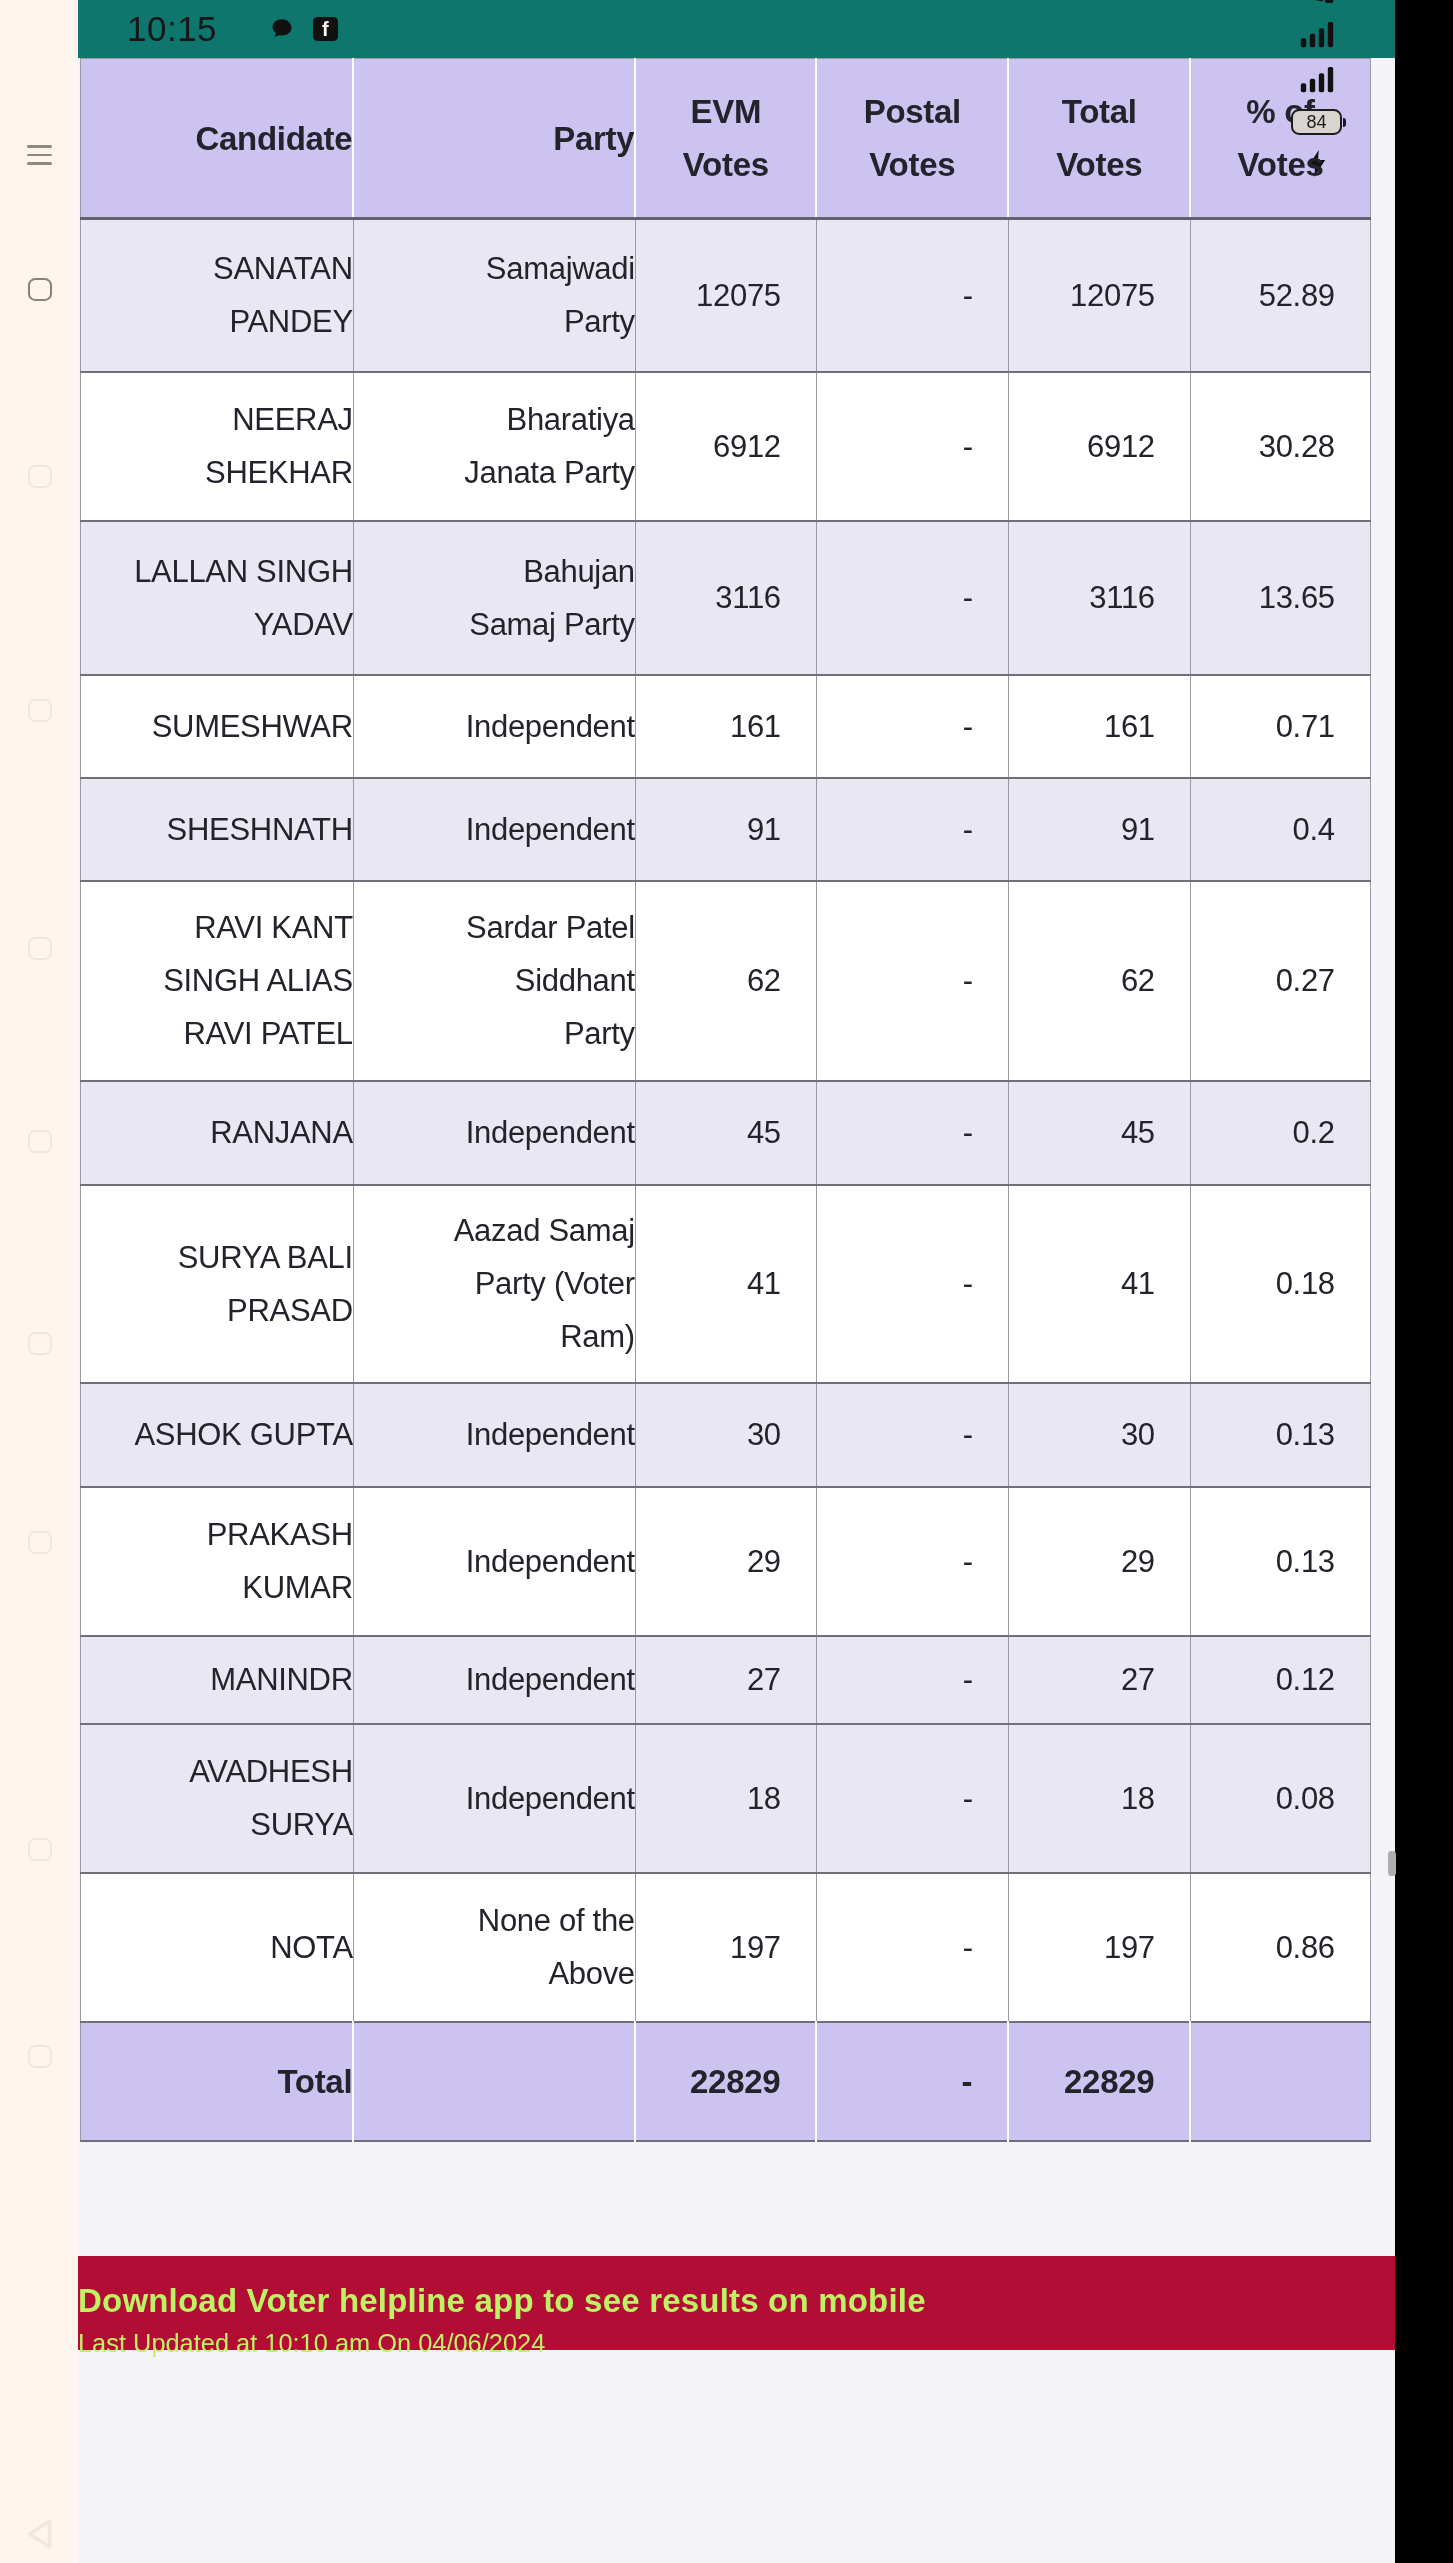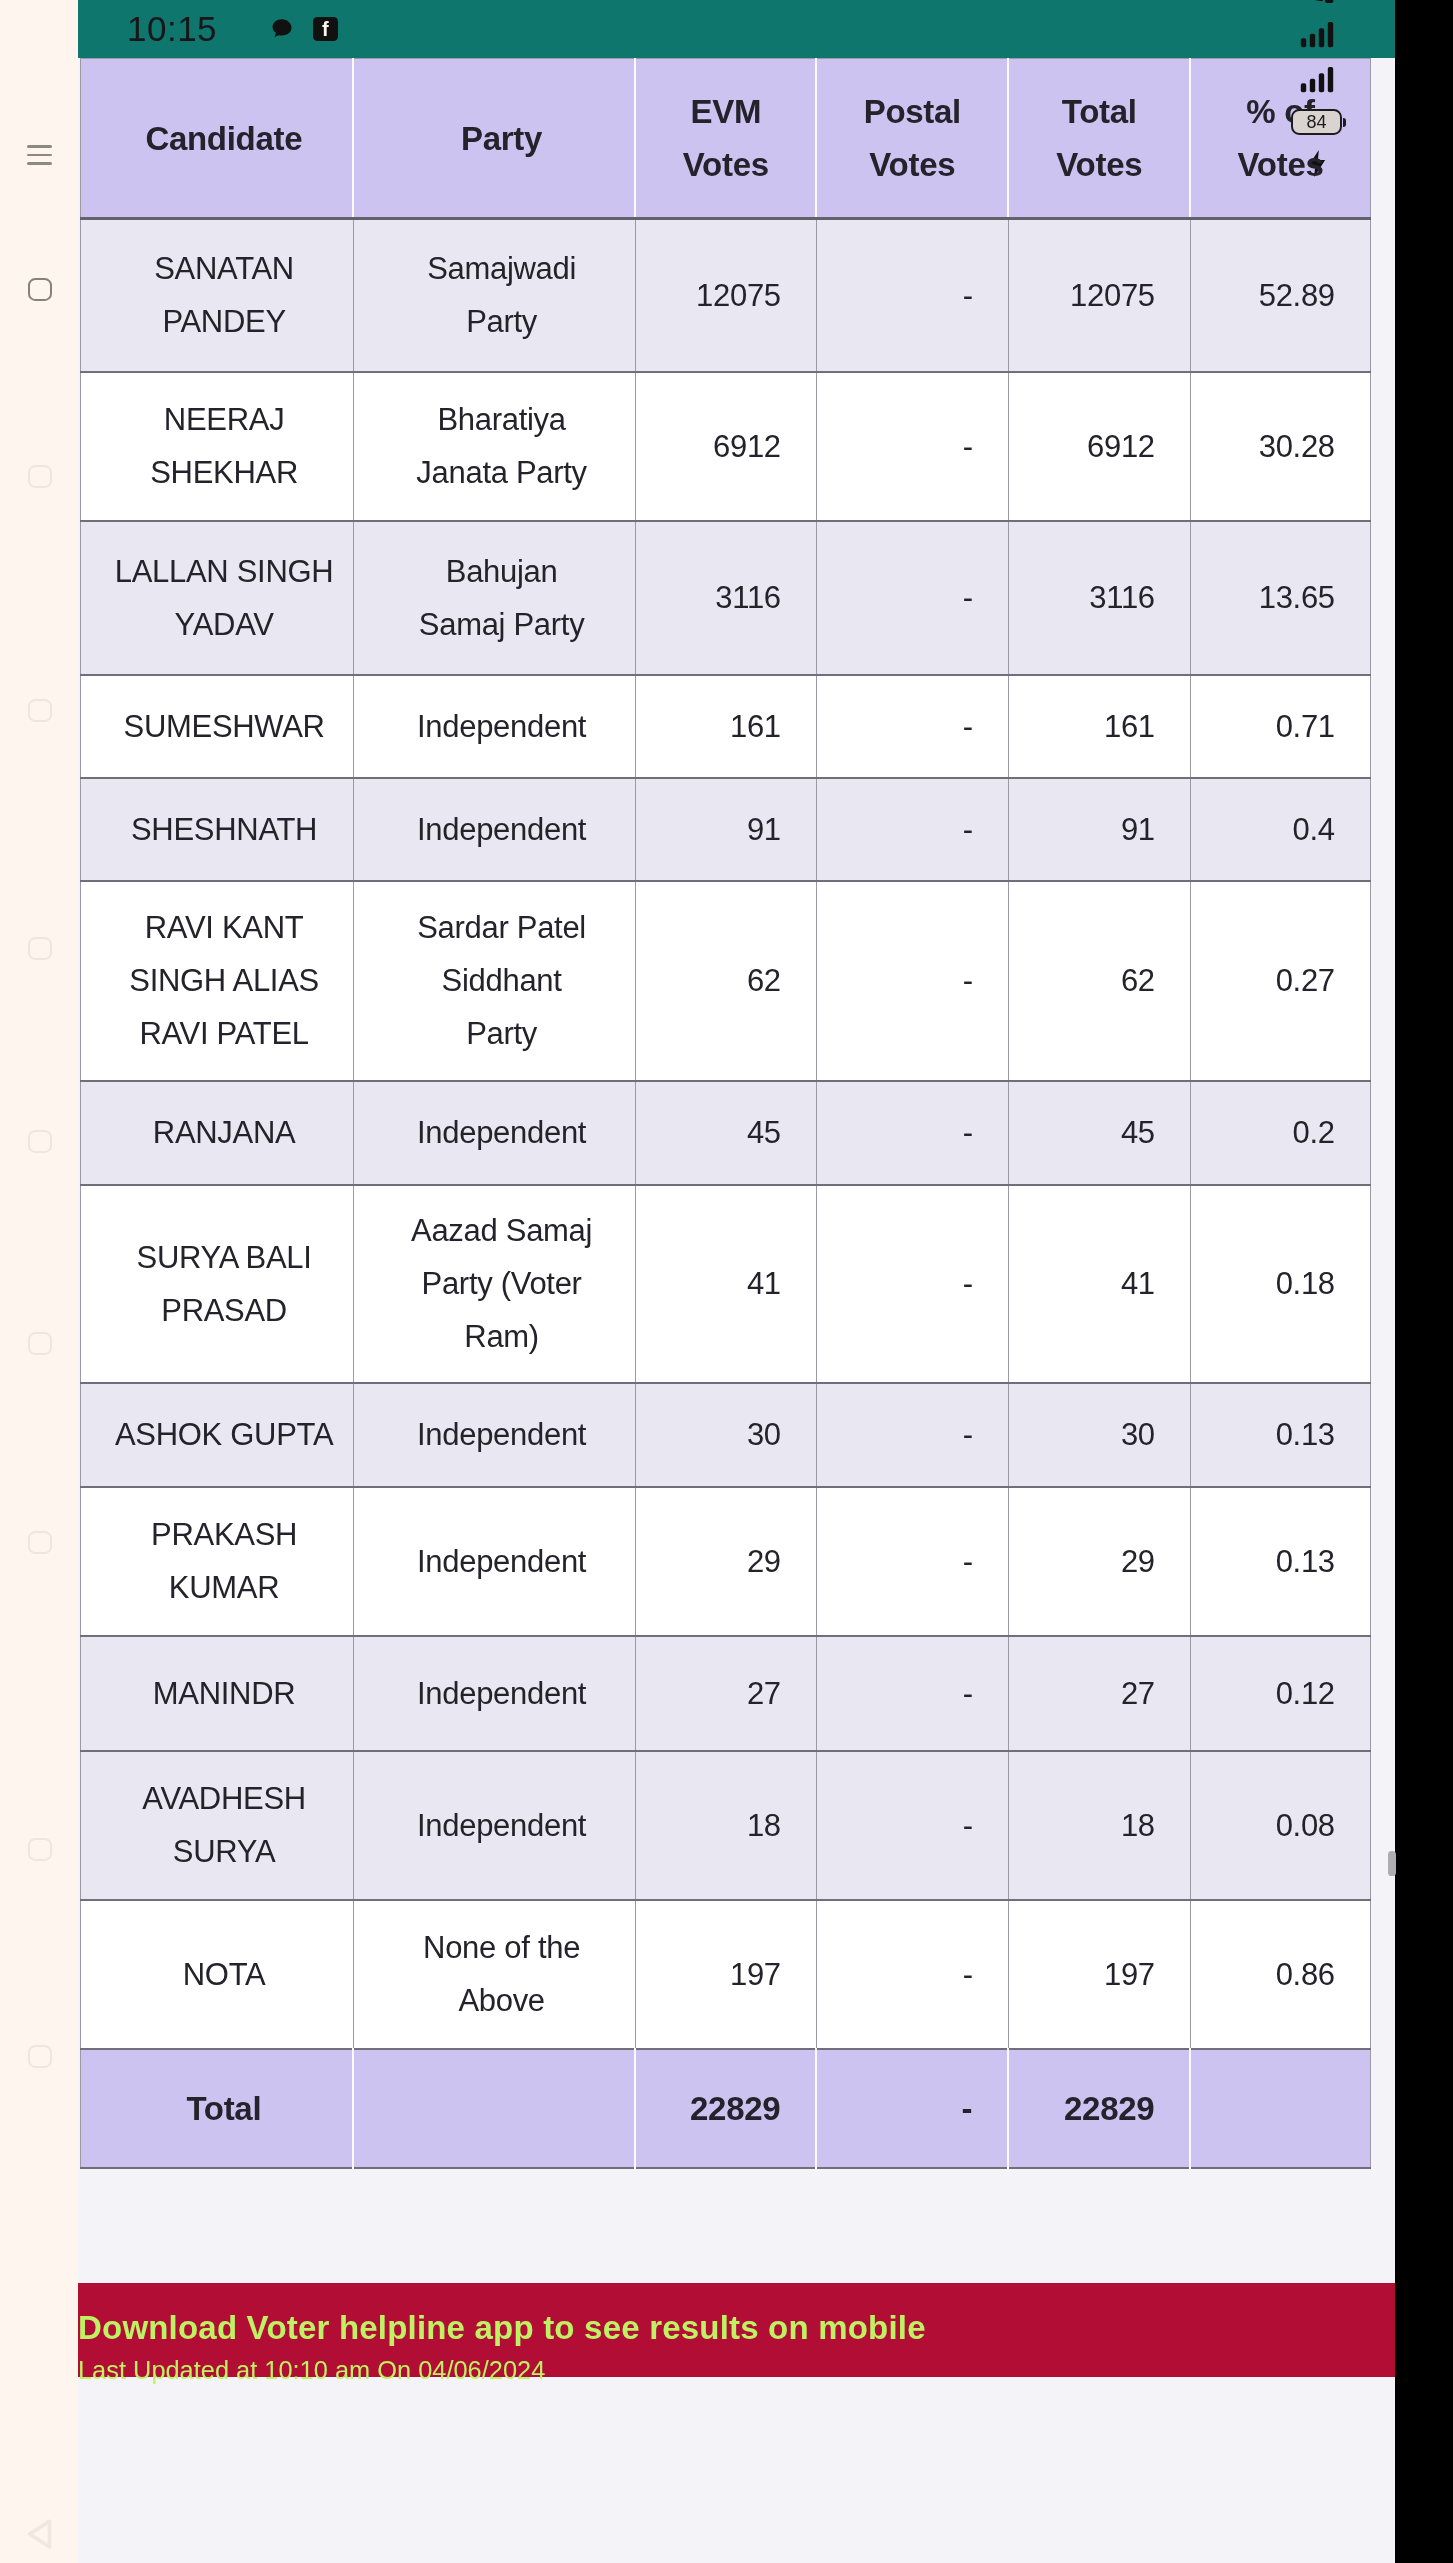--- a/index.html
+++ b/index.html
@@ -44,21 +44,21 @@
   .table-wrap { background:#f4f3f8; }
   table { border-collapse:collapse; table-layout:fixed; margin-left:1.8px; width:1290px;
           background:#fff; border-left:1.8px solid #9b99a3; border-right:1.8px solid #9b99a3;
           border-top:1.8px solid #9b99a3; }
   col.c1{width:273px} col.c2{width:282px} col.c3{width:181px} col.c4{width:192px} col.c5{width:182px} col.c6{width:180px}
   th, td { font-size:31px; color:#24232b; vertical-align:middle; white-space:pre-line;
            line-height:53px; letter-spacing:-0.3px; overflow:hidden; }
   thead tr { height:160px; background:var(--header_bg,#cdc3f1); border-bottom:3.6px solid #63626c; }
   th { font-weight:700; font-size:33px; border-right:2.7px solid #fbfafd; }
   th:last-child { border-right:none; }
-  .al { text-align:center; padding-left:23.6px; padding-right:9px; }
+  .al { text-align:right; padding-left:23.6px; }
   .ac { padding:0 20px; }
   .ar { text-align:right; padding-right:35px; padding-left:7.3px; }
   tbody tr { border-bottom:2.7px solid #6f6e79; background:#fff; }
   tbody tr.shaded { background:var(--row_shaded,#e9e7f2); }
   tbody td { border-right:1.8px solid #9b99a3; }
   tbody td:last-child { border-right:none; }
   tr.total-row { background:var(--header_bg,#cdc3f1); border-bottom:2.7px solid #6f6e79; }
   tr.total-row td { font-weight:700; font-size:33px; border-right:2.7px solid #fbfafd; }
   tr.total-row td:last-child { border-right:none; }
 
@@ -263,21 +263,21 @@
           </tr>
           <tr style="height:149px">
             <td class="al">PRAKASH
 KUMAR</td>
             <td class="al">Independent</td>
             <td class="ar">29</td>
             <td class="ar">-</td>
             <td class="ar">29</td>
             <td class="ar">0.13</td>
           </tr>
-          <tr class="shaded" style="height:115px">
+          <tr class="shaded" style="height:88px">
             <td class="al">MANINDR</td>
             <td class="al">Independent</td>
             <td class="ar">27</td>
             <td class="ar">-</td>
             <td class="ar">27</td>
             <td class="ar">0.12</td>
           </tr>
           <tr class="shaded" style="height:149px">
             <td class="al">AVADHESH
 SURYA</td>

